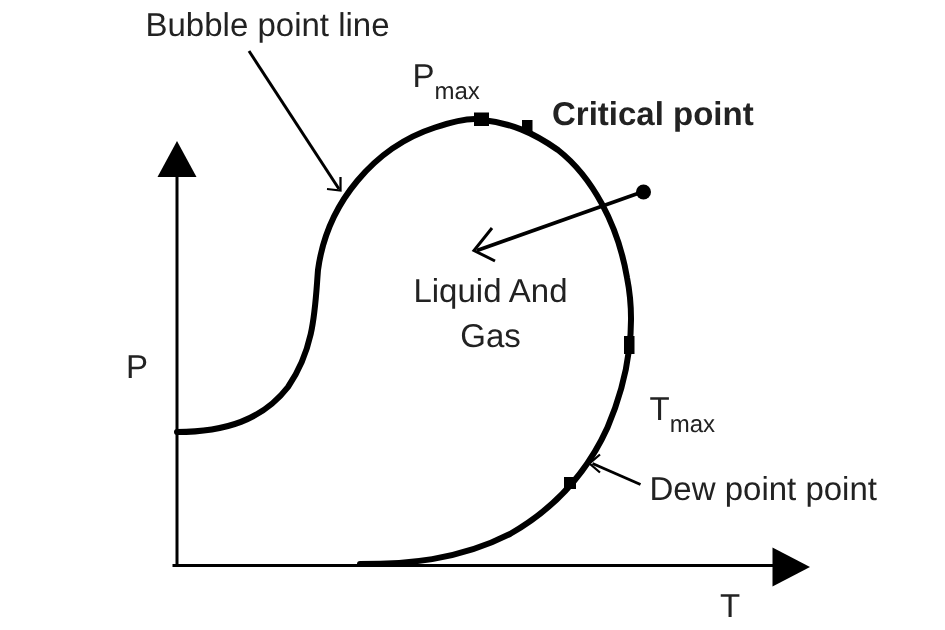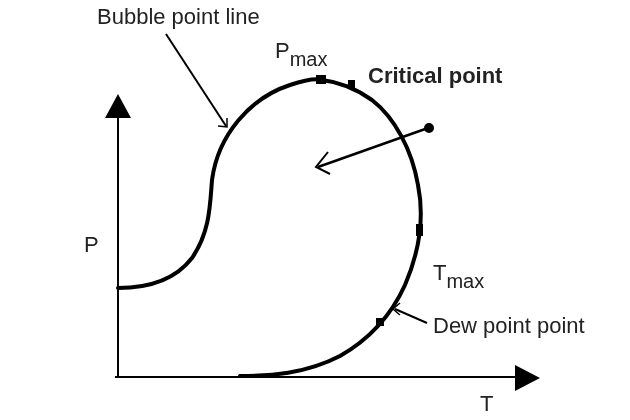--- a/index.html
+++ b/index.html
@@ -1,20 +1,20 @@
 <!DOCTYPE html>
 <html><head>
   <meta charset="utf-8">
   <style>
     html, body { margin: 0; padding: 0; background: #ffffff; }
     #stage { position: relative; width: 630px; height: 420px; overflow: hidden; background: #ffffff; }
     #stage svg { position: absolute; left: 0; top: 0; }
     .lbl { position: absolute; font-family: "Liberation Sans", sans-serif; color: #222222; white-space: nowrap; line-height: 1; }
     .big { font-size: 22px; }
-    .sub { font-size: 20px; position: relative; top: 8px; }
+    .sub { font-size: 16px; position: relative; top: 8px; }
     .center { text-align: center; }
   </style>
 </head>
 <body>
 
 <div id="stage">
   <svg width="630" height="420" viewBox="0 0 630 420">
 
     <line x1="118" y1="378" x2="118" y2="115" stroke="#000" stroke-width="2"></line>
     <polygon points="105,118 131,118 118,94" fill="#000"></polygon>
@@ -43,20 +43,24 @@
   </svg>
 
   <div class="lbl big" style="left:97px; top:6px;">Bubble point line</div>
 
   <div class="lbl big" style="left:275px; top:40px;">
     <span>P</span><span class="sub">max</span>
   </div>
 
   <div class="lbl big" style="left:368px; top:65px;font-weight:bold;">Critical point</div>
 
+  <div class="lbl big center" style="left:262px; top:183px; width:130px;">
+    <div>Liquid And</div>
+    <div style="margin-top:8px;">Gas</div>
+  </div>
 
   <div class="lbl big" style="left:433px; top:218px;margin-top:44px;">
     <span>T</span><span class="sub">max</span>
   </div>
 
   <div class="lbl big" style="left:433px; top:315px;">Dew point point</div>
 
   <div class="lbl big" style="left:84px; top:234px;">P</div>
   <div class="lbl big" style="left:480px; top:393px;">T</div>
 </div>

